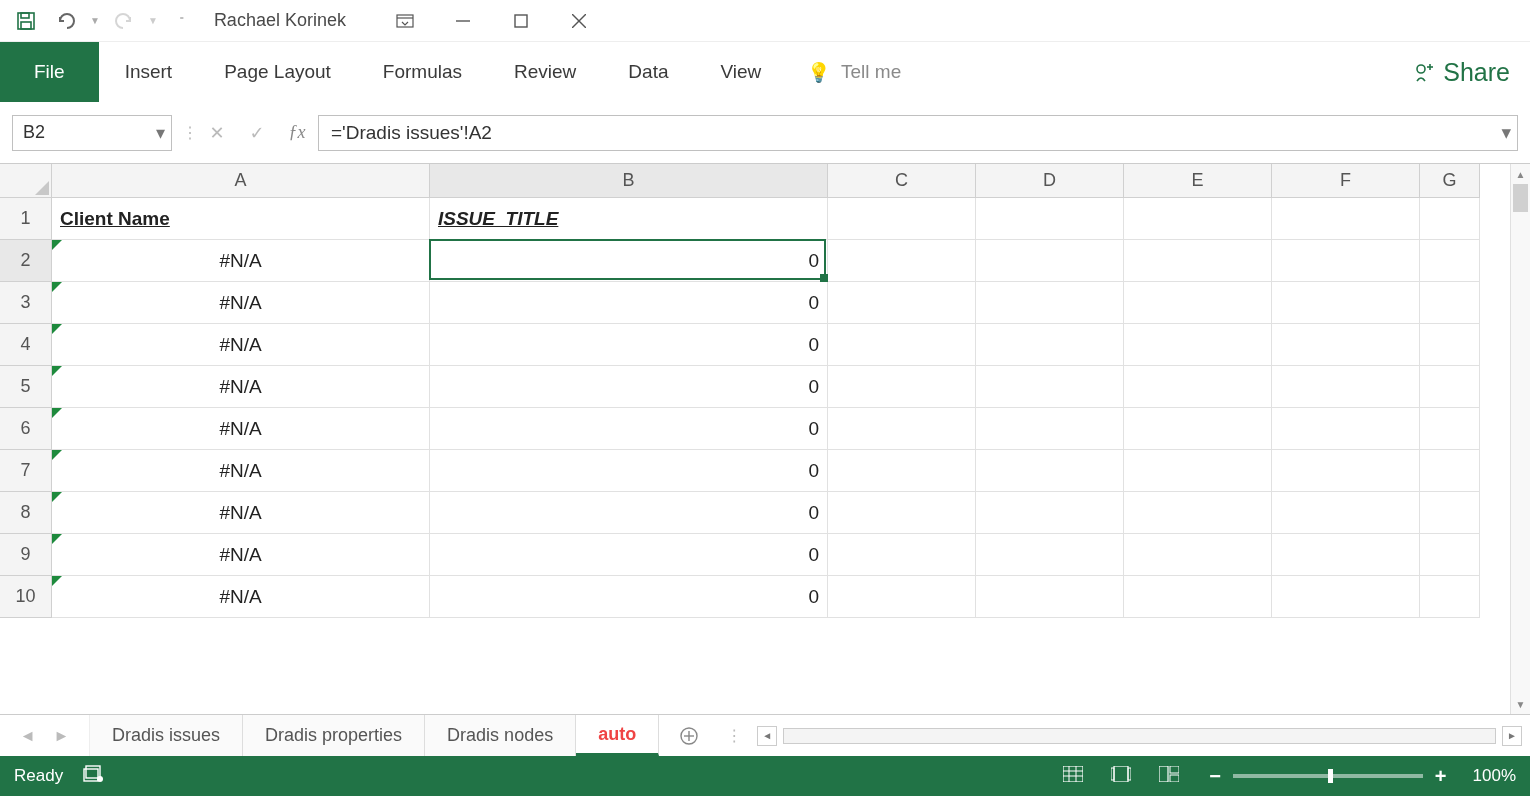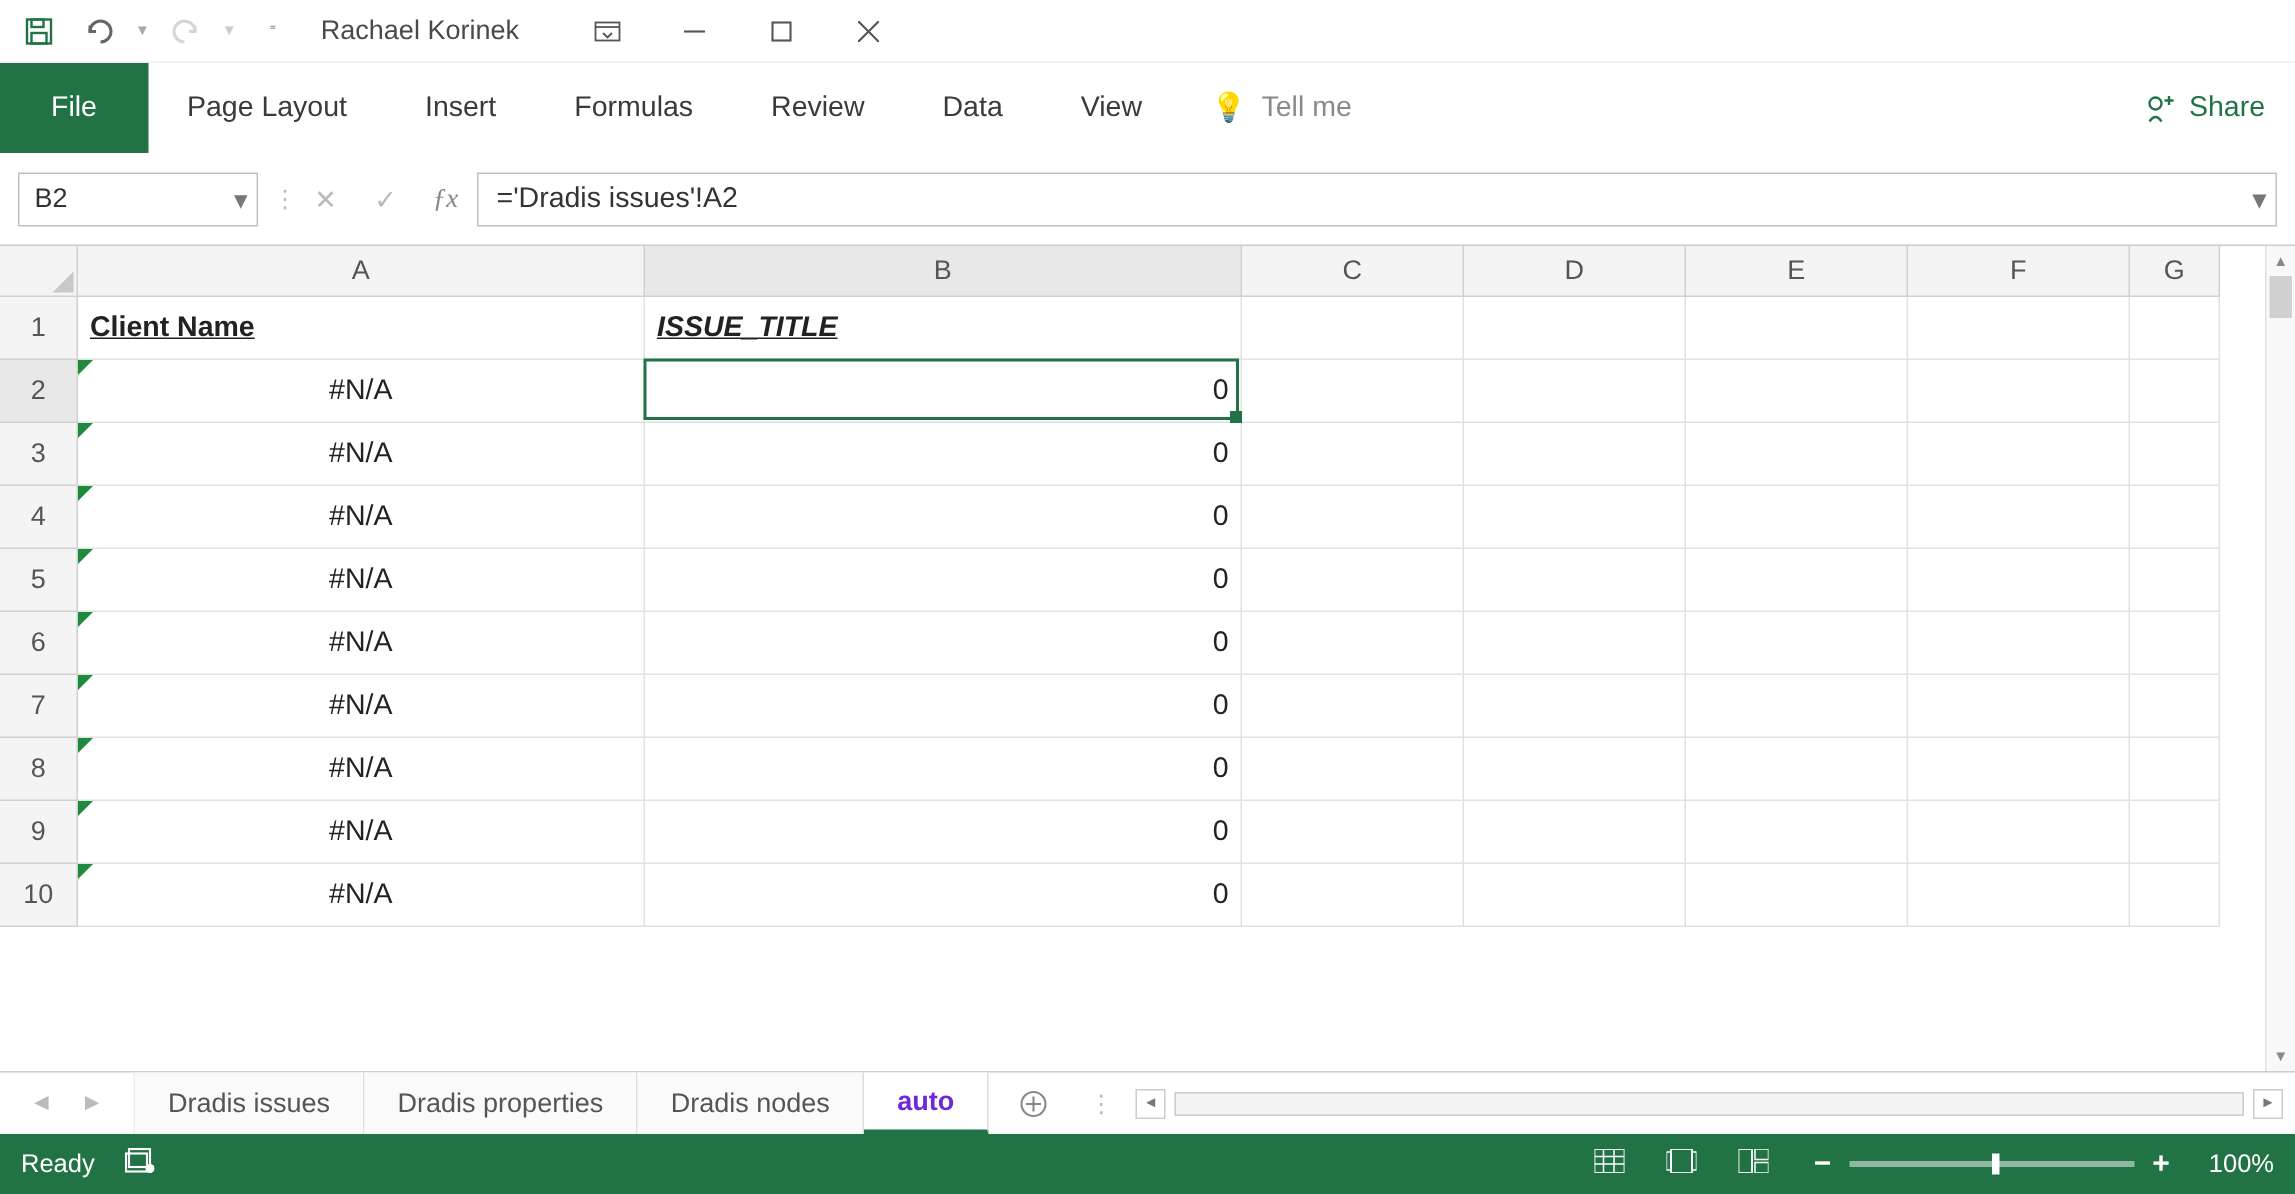--- a/index.html
+++ b/index.html
@@ -14,21 +14,21 @@
 .title-user { font-size: 18px; color: #4a4a4a; padding: 0 30px; }
 .winctl { display: flex; align-items: center; gap: 0; }
 .winctl-btn { width: 58px; height: 40px; display: flex; align-items: center; justify-content: center; cursor: pointer; color: #555; }
 
 
 .ribbon { height: 60px; background: #fff; display: flex; align-items: stretch; padding: 0; }
 .ribbon-tab { padding: 0 26px; display: flex; align-items: center; font-size: 19px; color: #3a3a3a; cursor: pointer; }
 .ribbon-tab.file { background: #217346; color: #fff; font-weight: 400; padding: 0 34px; }
 .ribbon-spacer { flex: 1; }
 .tellme { display: flex; align-items: center; color: #8a8a8a; font-size: 19px; gap: 10px; padding: 0 20px; }
-.share { display: flex; align-items: center; color: #217346; font-size: 19px; gap: 8px; padding: 0 20px; }
+.share { display: flex; align-items: center; color: #217346; font-size: 25px; gap: 8px; padding: 0 20px; }
 
 
 .fbar-wrap { height: 62px; display: flex; align-items: center; padding: 10px 12px; gap: 10px; border-bottom: 1px solid #ccc; }
 .namebox { width: 160px; height: 36px; border: 1px solid #c0c0c0; background: #fff; display: flex; align-items: center; padding: 0 10px; font-size: 18px; color: #333; position: relative; }
 .namebox .dd { position: absolute; right: 6px; color: #777; }
 .fbar-sep { width: 14px; text-align: center; color: #bbb; }
 .fbar-btns { display: flex; align-items: center; gap: 18px; color: #bbb; }
 .fbar-btn { width: 22px; text-align: center; font-size: 18px; }
 .fx { font-style: italic; font-family: "Segoe UI", serif; color: #888; }
 .fbar { flex: 1; height: 36px; border: 1px solid #c0c0c0; background: #fff; display: flex; align-items: center; padding: 0 12px; font-size: 19px; color: #333; position: relative; }
@@ -54,21 +54,21 @@
 .sel { position: absolute; border: 2px solid #217346; pointer-events: none; }
 .sel-handle { position: absolute; right: -4px; bottom: -4px; width: 8px; height: 8px; background: #217346; }
 .vscroll { position: absolute; right: 0; top: 0; width: 20px; bottom: 0; background: #f8f8f8; border-left: 1px solid #e0e0e0; }
 .vscroll .up, .vscroll .down { height: 20px; display:flex; align-items:center; justify-content:center; color:#888; font-size:10px;}
 .vscroll .thumb { position: absolute; left: 2px; right: 2px; top: 20px; height: 28px; background: #d0d0d0; }
 
 
 .sheettabs { height: 42px; border-top: 1px solid #ccc; display: flex; align-items: stretch; background: #fff; }
 .st-nav { width: 90px; display:flex; align-items:center; justify-content:center; gap:18px; color:#bbb; border-right:1px solid #eee;}
 .st-tab { padding: 0 22px; display: flex; align-items: center; font-size: 18px; color: #555; border-right: 1px solid #ddd; background:#fafafa; cursor:pointer; }
-.st-tab.active { background: #fff; color: #6d28d9; font-weight: 600; border-bottom: 3px solid #217346; }
+.st-tab.active { background: #fff; color: #ef4444; font-weight: 600; border-bottom: 3px solid #217346; }
 .st-add { width: 60px; display:flex; align-items:center; justify-content:center; color:#888;}
 .st-sep { width:30px; display:flex; align-items:center; justify-content:center; color:#bbb;}
 .st-hscroll { flex:1; display:flex; align-items:center; padding:0 8px; }
 .st-hscroll-track { flex:1; height:16px; border:1px solid #ccc; background:#f4f4f4; position:relative; margin:0 6px;}
 .st-hscroll-btn { width:20px; height:20px; border:1px solid #ccc; display:flex; align-items:center; justify-content:center; color:#777; font-size:10px;}
 
 
 .status { height: 40px; background: #217346; color: #fff; display: flex; align-items: center; padding: 0 14px; font-size: 17px; }
 .status .left { display:flex; align-items:center; gap:20px;}
 .status .spacer { flex:1; }
@@ -130,22 +130,22 @@
           <line x1="0" y1="0" x2="14" y2="14" stroke="#555" stroke-width="1.4"></line>
           <line x1="14" y1="0" x2="0" y2="14" stroke="#555" stroke-width="1.4"></line>
         </svg>
       </div>
   </div>
 </div>
 
 <div class="ribbon">
   <div id="ribbon-tabs-container" style="display:flex;">
       <div class="ribbon-tab file">File</div>
+      <div class="ribbon-tab">Insert</div>
       <div class="ribbon-tab">Page Layout</div>
-      <div class="ribbon-tab">Insert</div>
       <div class="ribbon-tab">Formulas</div>
       <div class="ribbon-tab">Review</div>
       <div class="ribbon-tab">Data</div>
       <div class="ribbon-tab">View</div>
     </div>
   <div class="tellme">
     <span>💡</span>
     <span>Tell me</span>
   </div>
   <div class="ribbon-spacer"></div>

